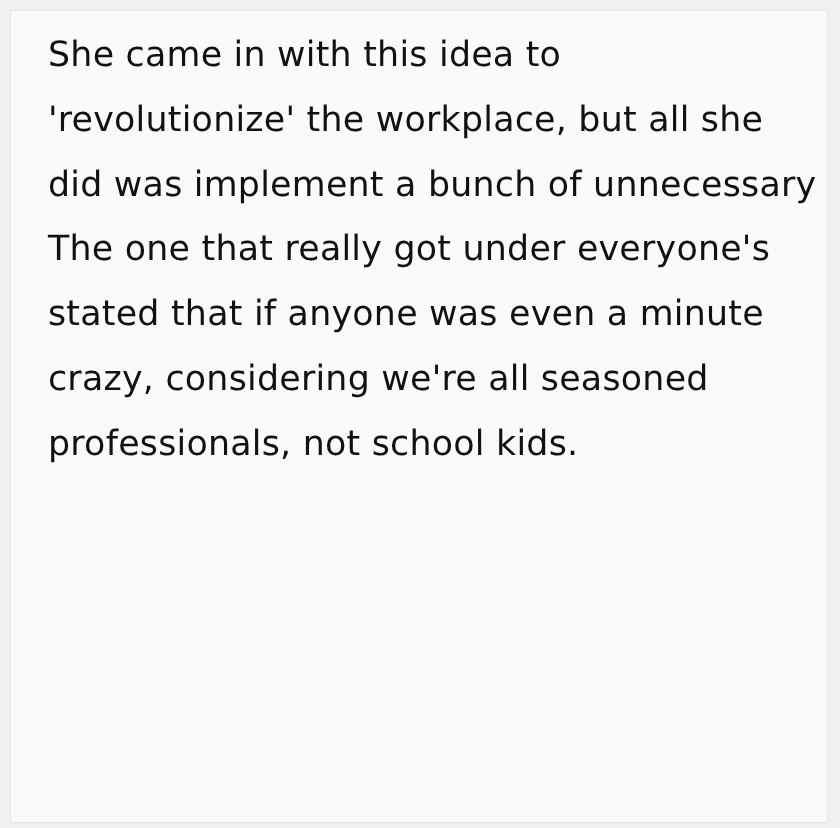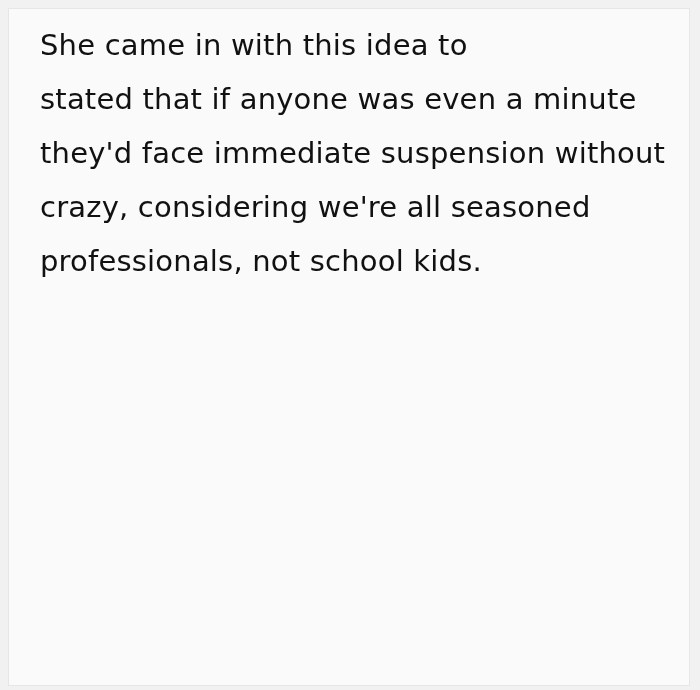--- a/index.html
+++ b/index.html
@@ -39,19 +39,21 @@
     white-space: nowrap;
   }
 </style>
 </head>
 <body>
 
 <div class="page">
   <div class="quote-card">
     <div class="quote-text">
       <span class="quote-line">She came in with this idea to</span>
+      <span class="quote-line">'revolutionize' the workplace, but all she</span>
+      <span class="quote-line">did was implement a bunch of unnecessary</span>
+      <span class="quote-line">The one that really got under everyone's</span>
       <span class="quote-line">stated that if anyone was even a minute</span>
-      <span class="quote-line">they'd face immediate suspension without</span>
       <span class="quote-line">crazy, considering we're all seasoned</span>
       <span class="quote-line">professionals, not school kids.</span>
     </div>
   </div>
 </div>
 
 </body></html>

